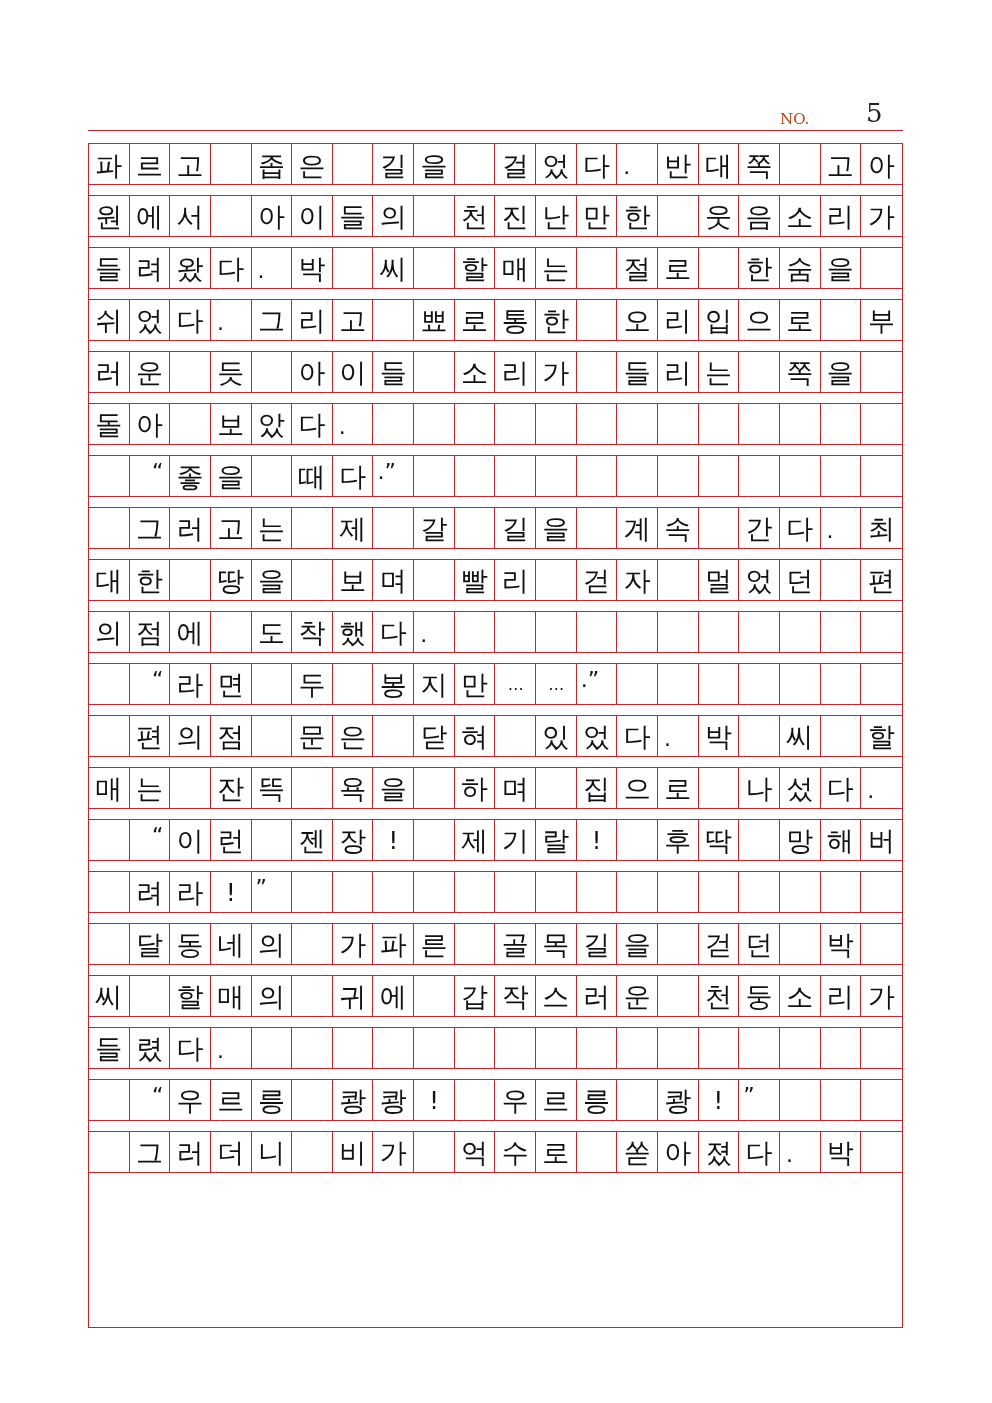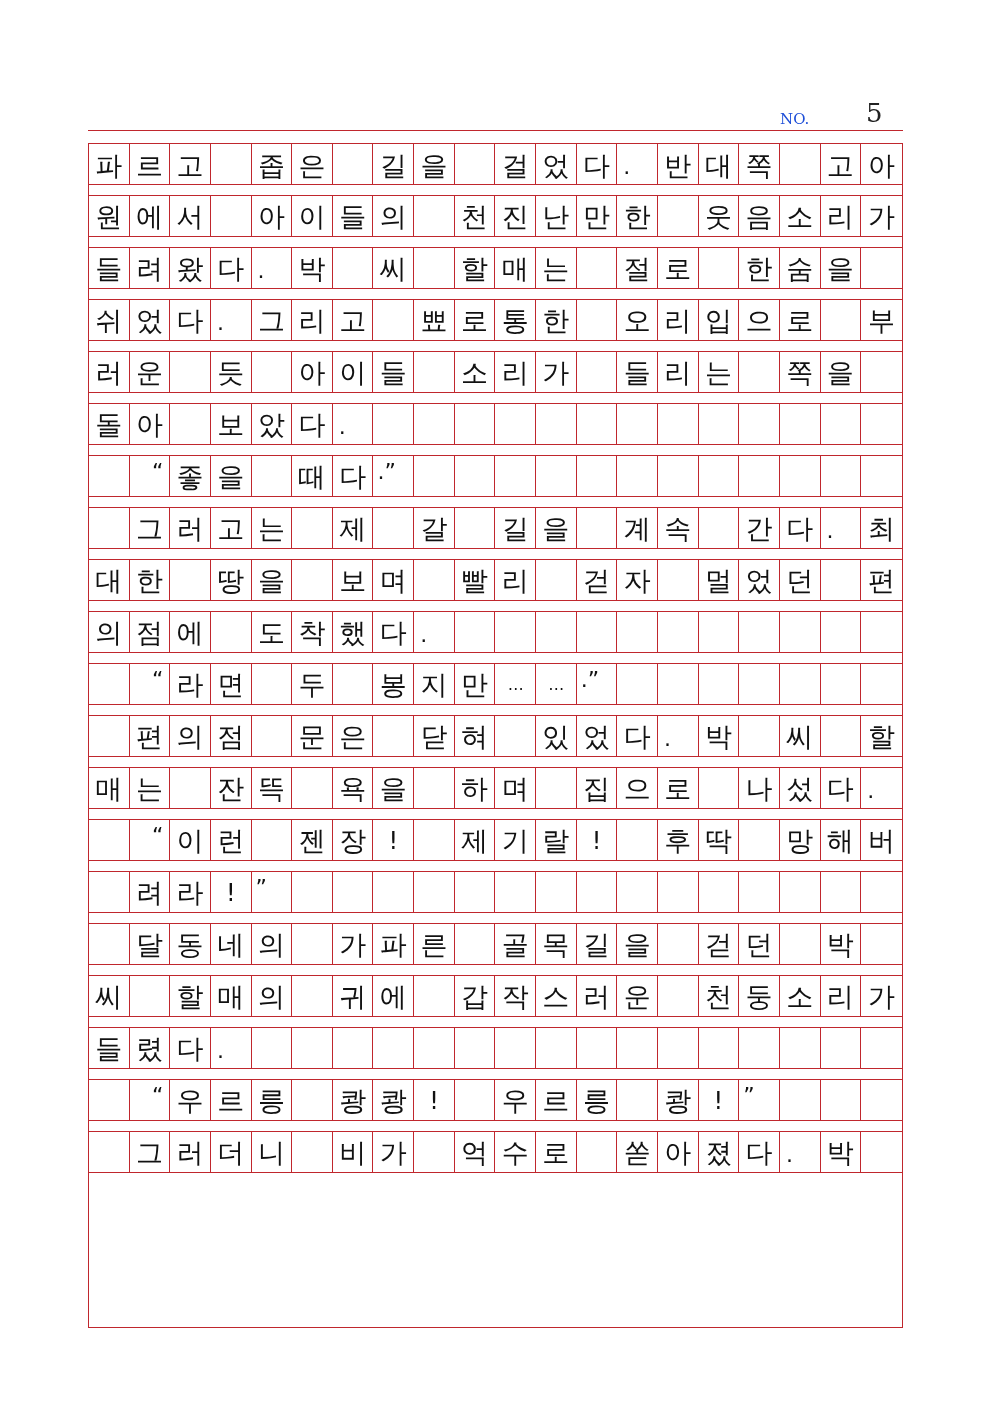--- a/index.html
+++ b/index.html
@@ -1,19 +1,19 @@
 <!DOCTYPE html>
 <html><head>
 <meta charset="utf-8">
 <style>
   html, body { margin: 0; padding: 0; background: #ffffff; }
   body { width: 992px; height: 1403px; position: relative; overflow: hidden;
          font-family: "DejaVu Sans", "Liberation Sans", sans-serif; }
   .page-no-label { position: absolute; left: 780px; top: 110px; font-family: "DejaVu Serif", "Liberation Serif", serif;
-                   font-size: 15px; color: #1d4ed8; letter-spacing: 0px; }
+                   font-size: 15px; color: #c2410c; letter-spacing: 0px; }
   .page-no { position: absolute; left: 866px; top: 98px; font-family: "DejaVu Serif", "Liberation Serif", serif;
              font-size: 26px; color: #222; }
   .top-rule { position: absolute; left: 88px; top: 130px; width: 815px; height: 0; border-top: 1.5px solid #c0272d; }
   .frame { position: absolute; left: 88px; top: 143px; width: 813px; height: 1183px;
            border: 1.5px solid #c0272d; box-sizing: content-box; }
   .row { position: absolute; left: 0; width: 813px; height: 40px; display: flex;
          border-top: 1.5px solid #c0272d; border-bottom: 1.5px solid #c0272d; }
   .row:first-child { border-top: none; }
   .cell { width: 40.65px; height: 40px; box-sizing: border-box; border-right: 1.5px solid #c0272d;
           display: flex; align-items: center; justify-content: center;

